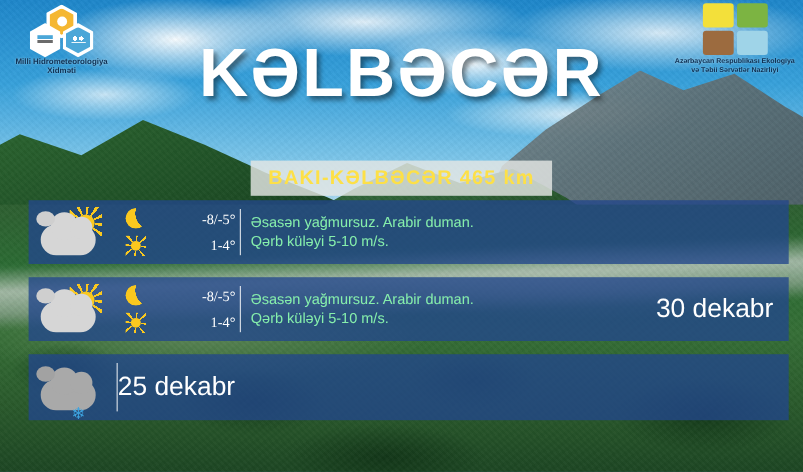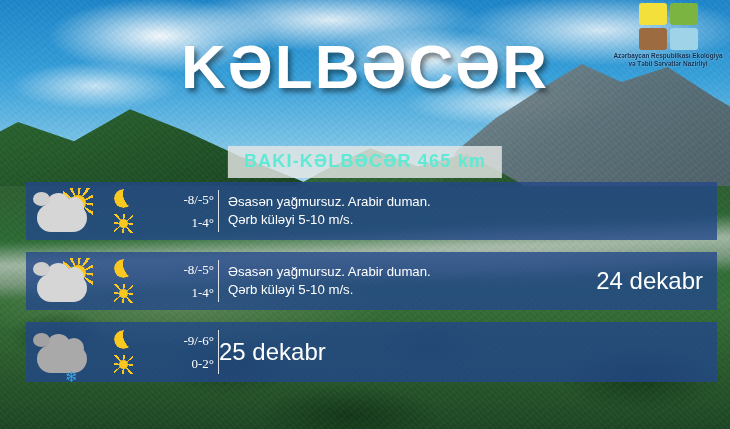--- a/index.html
+++ b/index.html
@@ -120,21 +120,21 @@
     font-size: 62px; font-weight: 700; letter-spacing: 2px; color: #ffffff;
     text-shadow: 3px 4px 5px rgba(0,0,0,.45);
     line-height: 1;
   }
 
   
   .route {
     position: absolute; left: 50%; transform: translateX(-50%); top: 146px;
     background: rgba(228,230,228,.82);
     padding: 5px 16px 6px;
-    font-size: 18px; font-weight: 800; letter-spacing: 1.2px; color: #5eead4;
+    font-size: 18px; font-weight: 800; letter-spacing: 1.2px; color: #fde047;
     white-space: nowrap;
   }
 
   
   .row {
     position: absolute; left: 26px; width: 691px;
     background: rgba(35,71,140,.78);
     display: flex; align-items: center;
     color: #fff;
   }
@@ -218,21 +218,21 @@
     -webkit-mask: radial-gradient(circle, transparent 0 4.5px, #000 4.5px);
             mask: radial-gradient(circle, transparent 0 4.5px, #000 4.5px);
   }
   .temps { flex: 1; display: flex; flex-direction: column; align-items: flex-end; gap: 7px;
     font-family: "Liberation Serif", serif; font-size: 13px; color: #fff; padding-right: 4px; }
   .temps .night { margin-top: -2px; }
   .temps .day { margin-bottom: -2px; }
 
   .divider { width: 1px; align-self: stretch; margin: 8px 0; background: rgba(255,255,255,.85); flex: 0 0 1px; }
 
-  .cell-desc { flex: 1; padding: 0 8px 0 9px; font-size: 13.2px; line-height: 1.35; color: #ffffff; }
+  .cell-desc { flex: 1; padding: 0 8px 0 9px; font-size: 13.2px; line-height: 1.35; color: #86efac; }
   .cell-desc p { white-space: pre-wrap; }
   .row.r3 .cell-desc { font-size: 12.6px; line-height: 1.3; }
 
   .cell-date {
     flex: 0 0 auto; padding-right: 14px; font-size: 24px; color: #fff; white-space: nowrap;
   }
   .row.r3 .cell-date { font-size: 24px; padding-right: 14px; }
 
   
   .hashtag {
@@ -252,20 +252,41 @@
     <div class="sky"></div>
     <div class="mtn-far"></div>
     <div class="mtn-left"></div>
     <div class="mtn-mid"></div>
     <div class="valley"></div>
     <div class="river"></div>
     <div class="bushes"></div>
     <div class="grain"></div>
   </div>
 
+  <div class="logo-left">
+    <div class="hexwrap">
+      <div class="hex top">
+        <div class="hexinner sun">
+            <div class="mini-sun"></div>
+          </div>
+      </div>
+      <div class="hex bl">
+        <div class="hexinner plain">
+            <div class="mini-bars"></div>
+          </div>
+      </div>
+      <div class="hex br">
+        <div class="hexinner rain">
+            <div class="mini-drops"></div>
+          </div>
+      </div>
+    </div>
+    <div class="cap">Milli Hidrometeorologiya
+Xidməti</div>
+  </div>
 
   <div class="logo-right">
     <div class="sqgrid">
       <div class="sq s1"></div>
       <div class="sq s2"></div>
       <div class="sq s3"></div>
       <div class="sq s4"></div>
     </div>
     <div class="cap">Azərbaycan Respublikası
 Ekologiya və Təbii Sərvətlər
@@ -317,39 +338,29 @@
       <div class="temps">
         <span class="night">-8/-5°</span>
         <span class="day">1-4°</span>
       </div>
     </div>
     <div class="divider"></div>
     <div class="cell-desc">
       <p>Əsasən yağmursuz. Arabir duman.
 Qərb küləyi 5-10 m/s.</p>
     </div>
-    <div class="cell-date">24 dekabr</div>
+    <div class="cell-date">30 dekabr</div>
   </div>
 
   <div class="row r3">
     <div class="cell-icon">
       <div class="ic gray">
         <div class="cloud"></div>
         <div class="puff"></div>
         <div class="snow">❄</div>
       </div>
     </div>
-    <div class="cell-temp">
-      <div class="mini-icons">
-        <div class="moon"></div>
-        <div class="sunsm"></div>
-      </div>
-      <div class="temps">
-        <span class="night">-9/-6°</span>
-        <span class="day">0-2°</span>
-      </div>
-    </div>
     <div class="divider"></div>
     <div class="cell-date">25 dekabr</div>
   </div>
 
 
 </div>
 
 </body></html>

